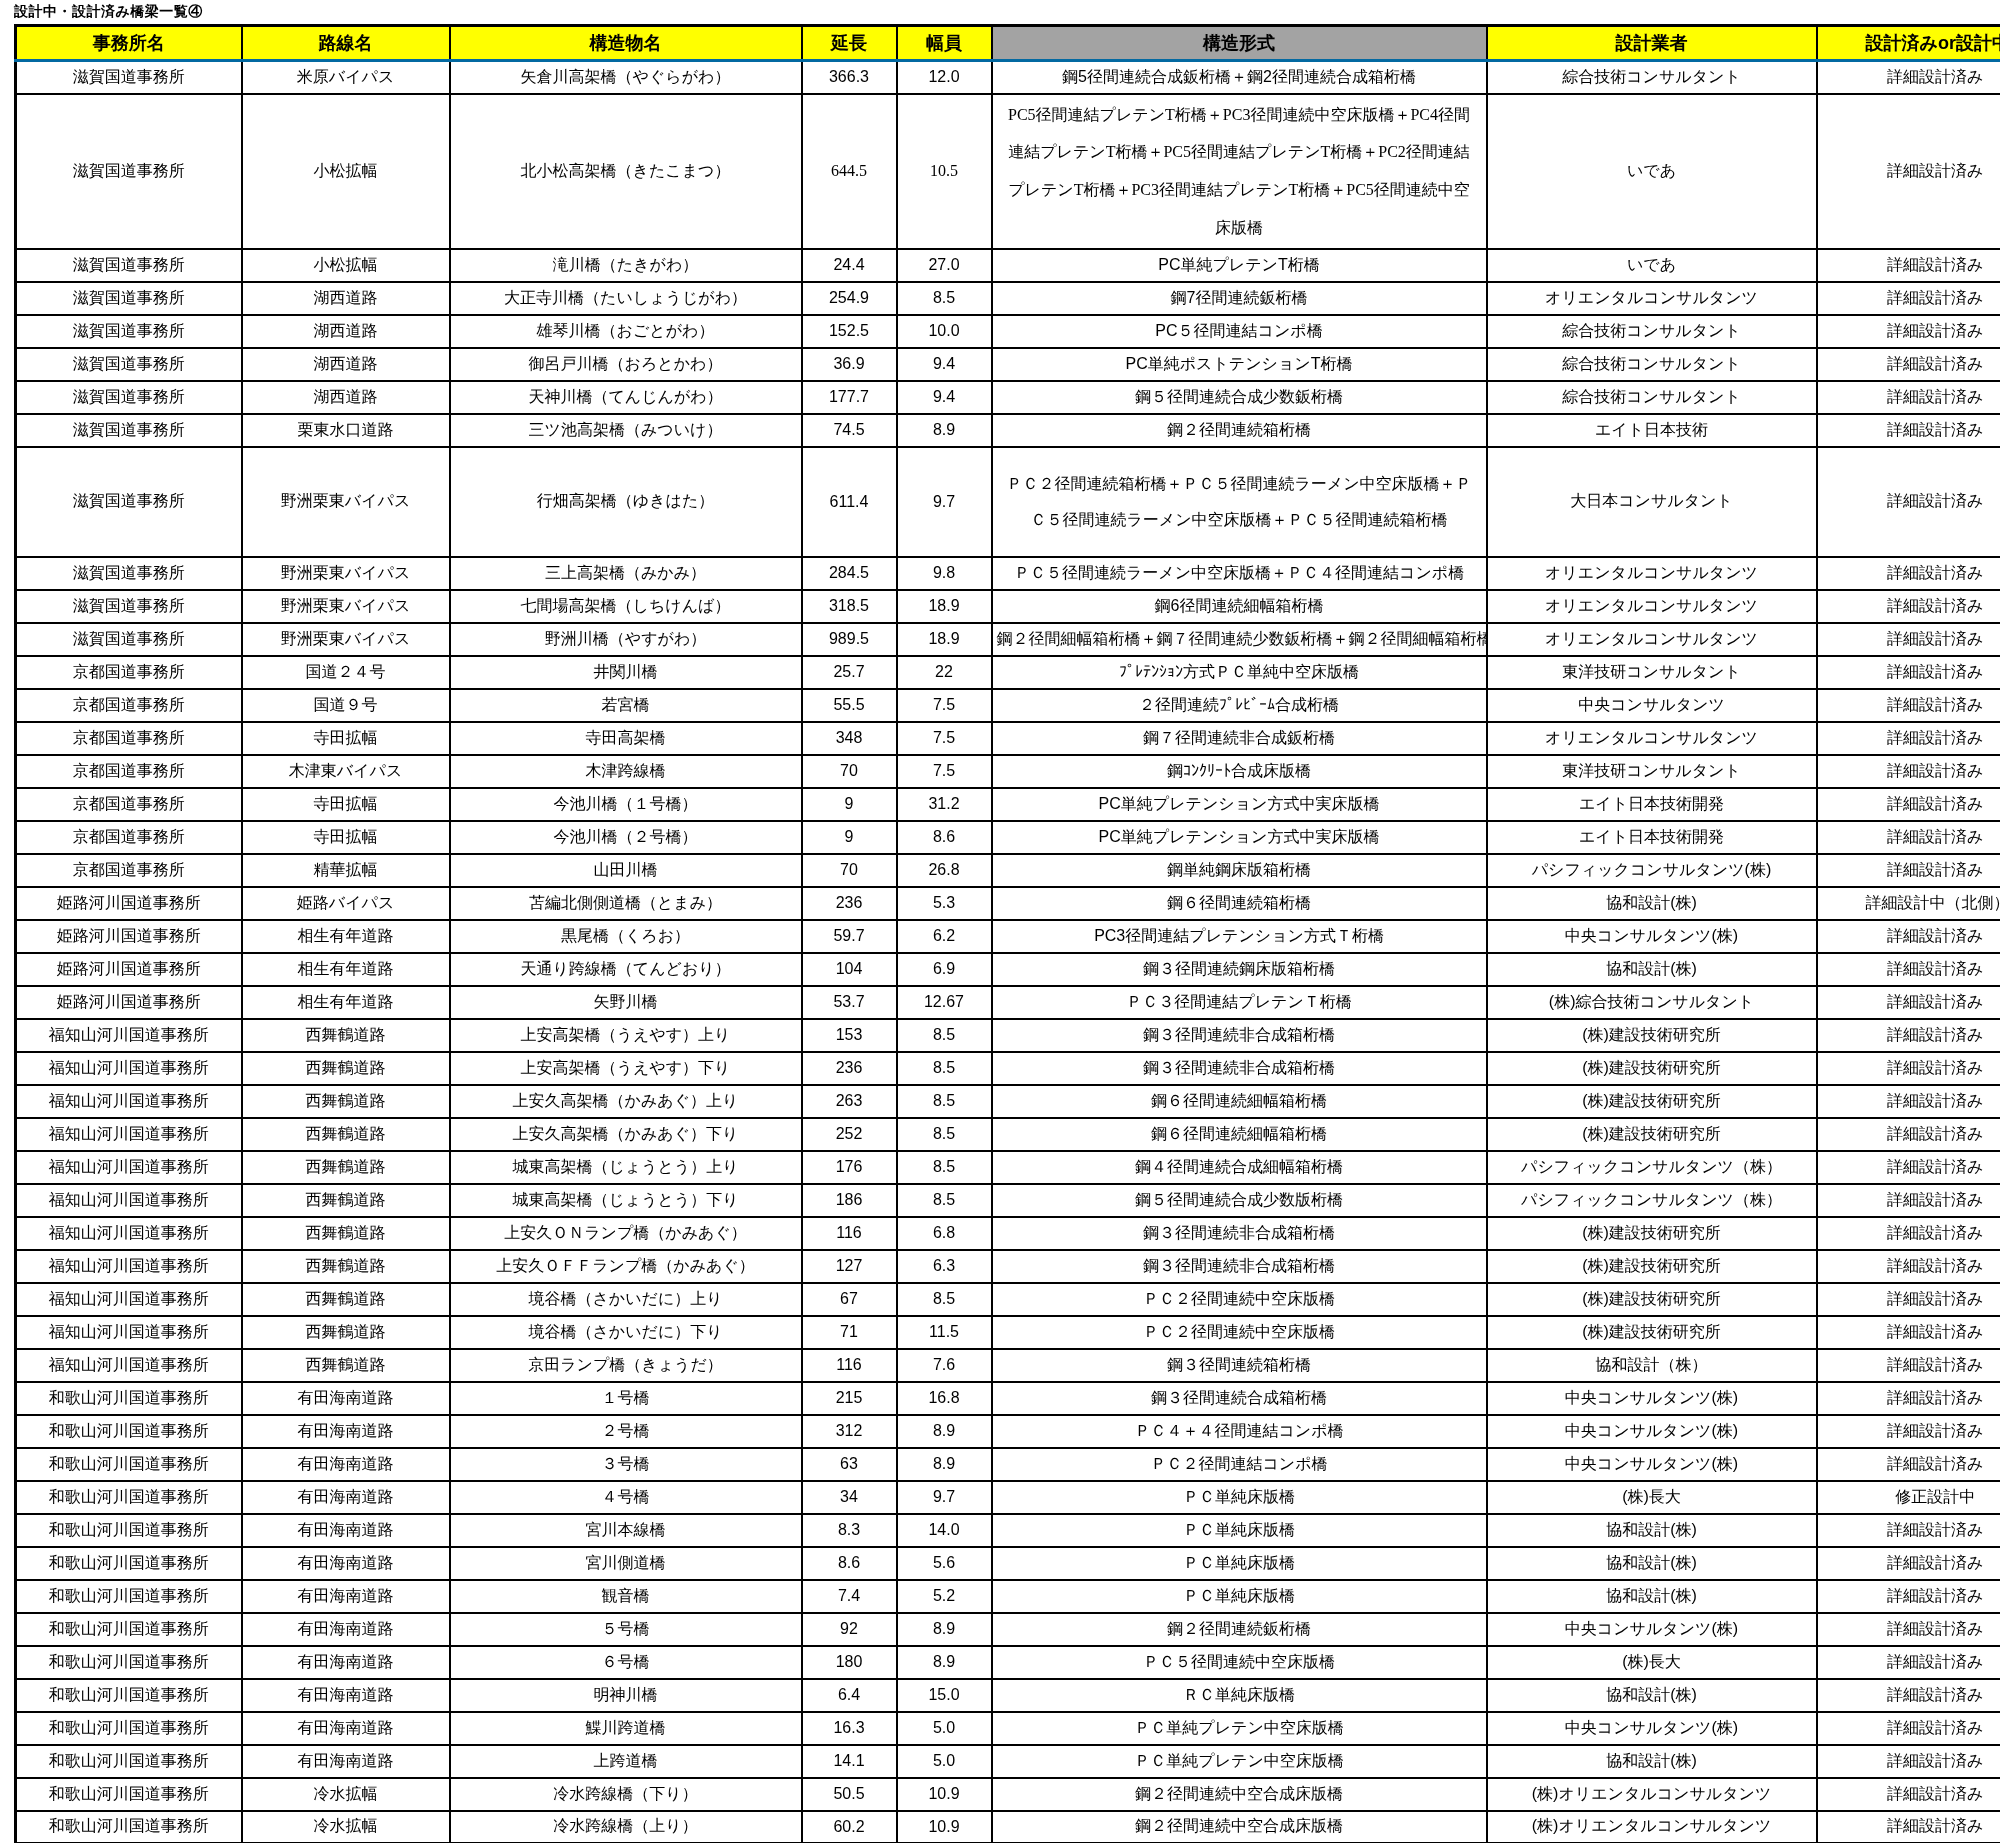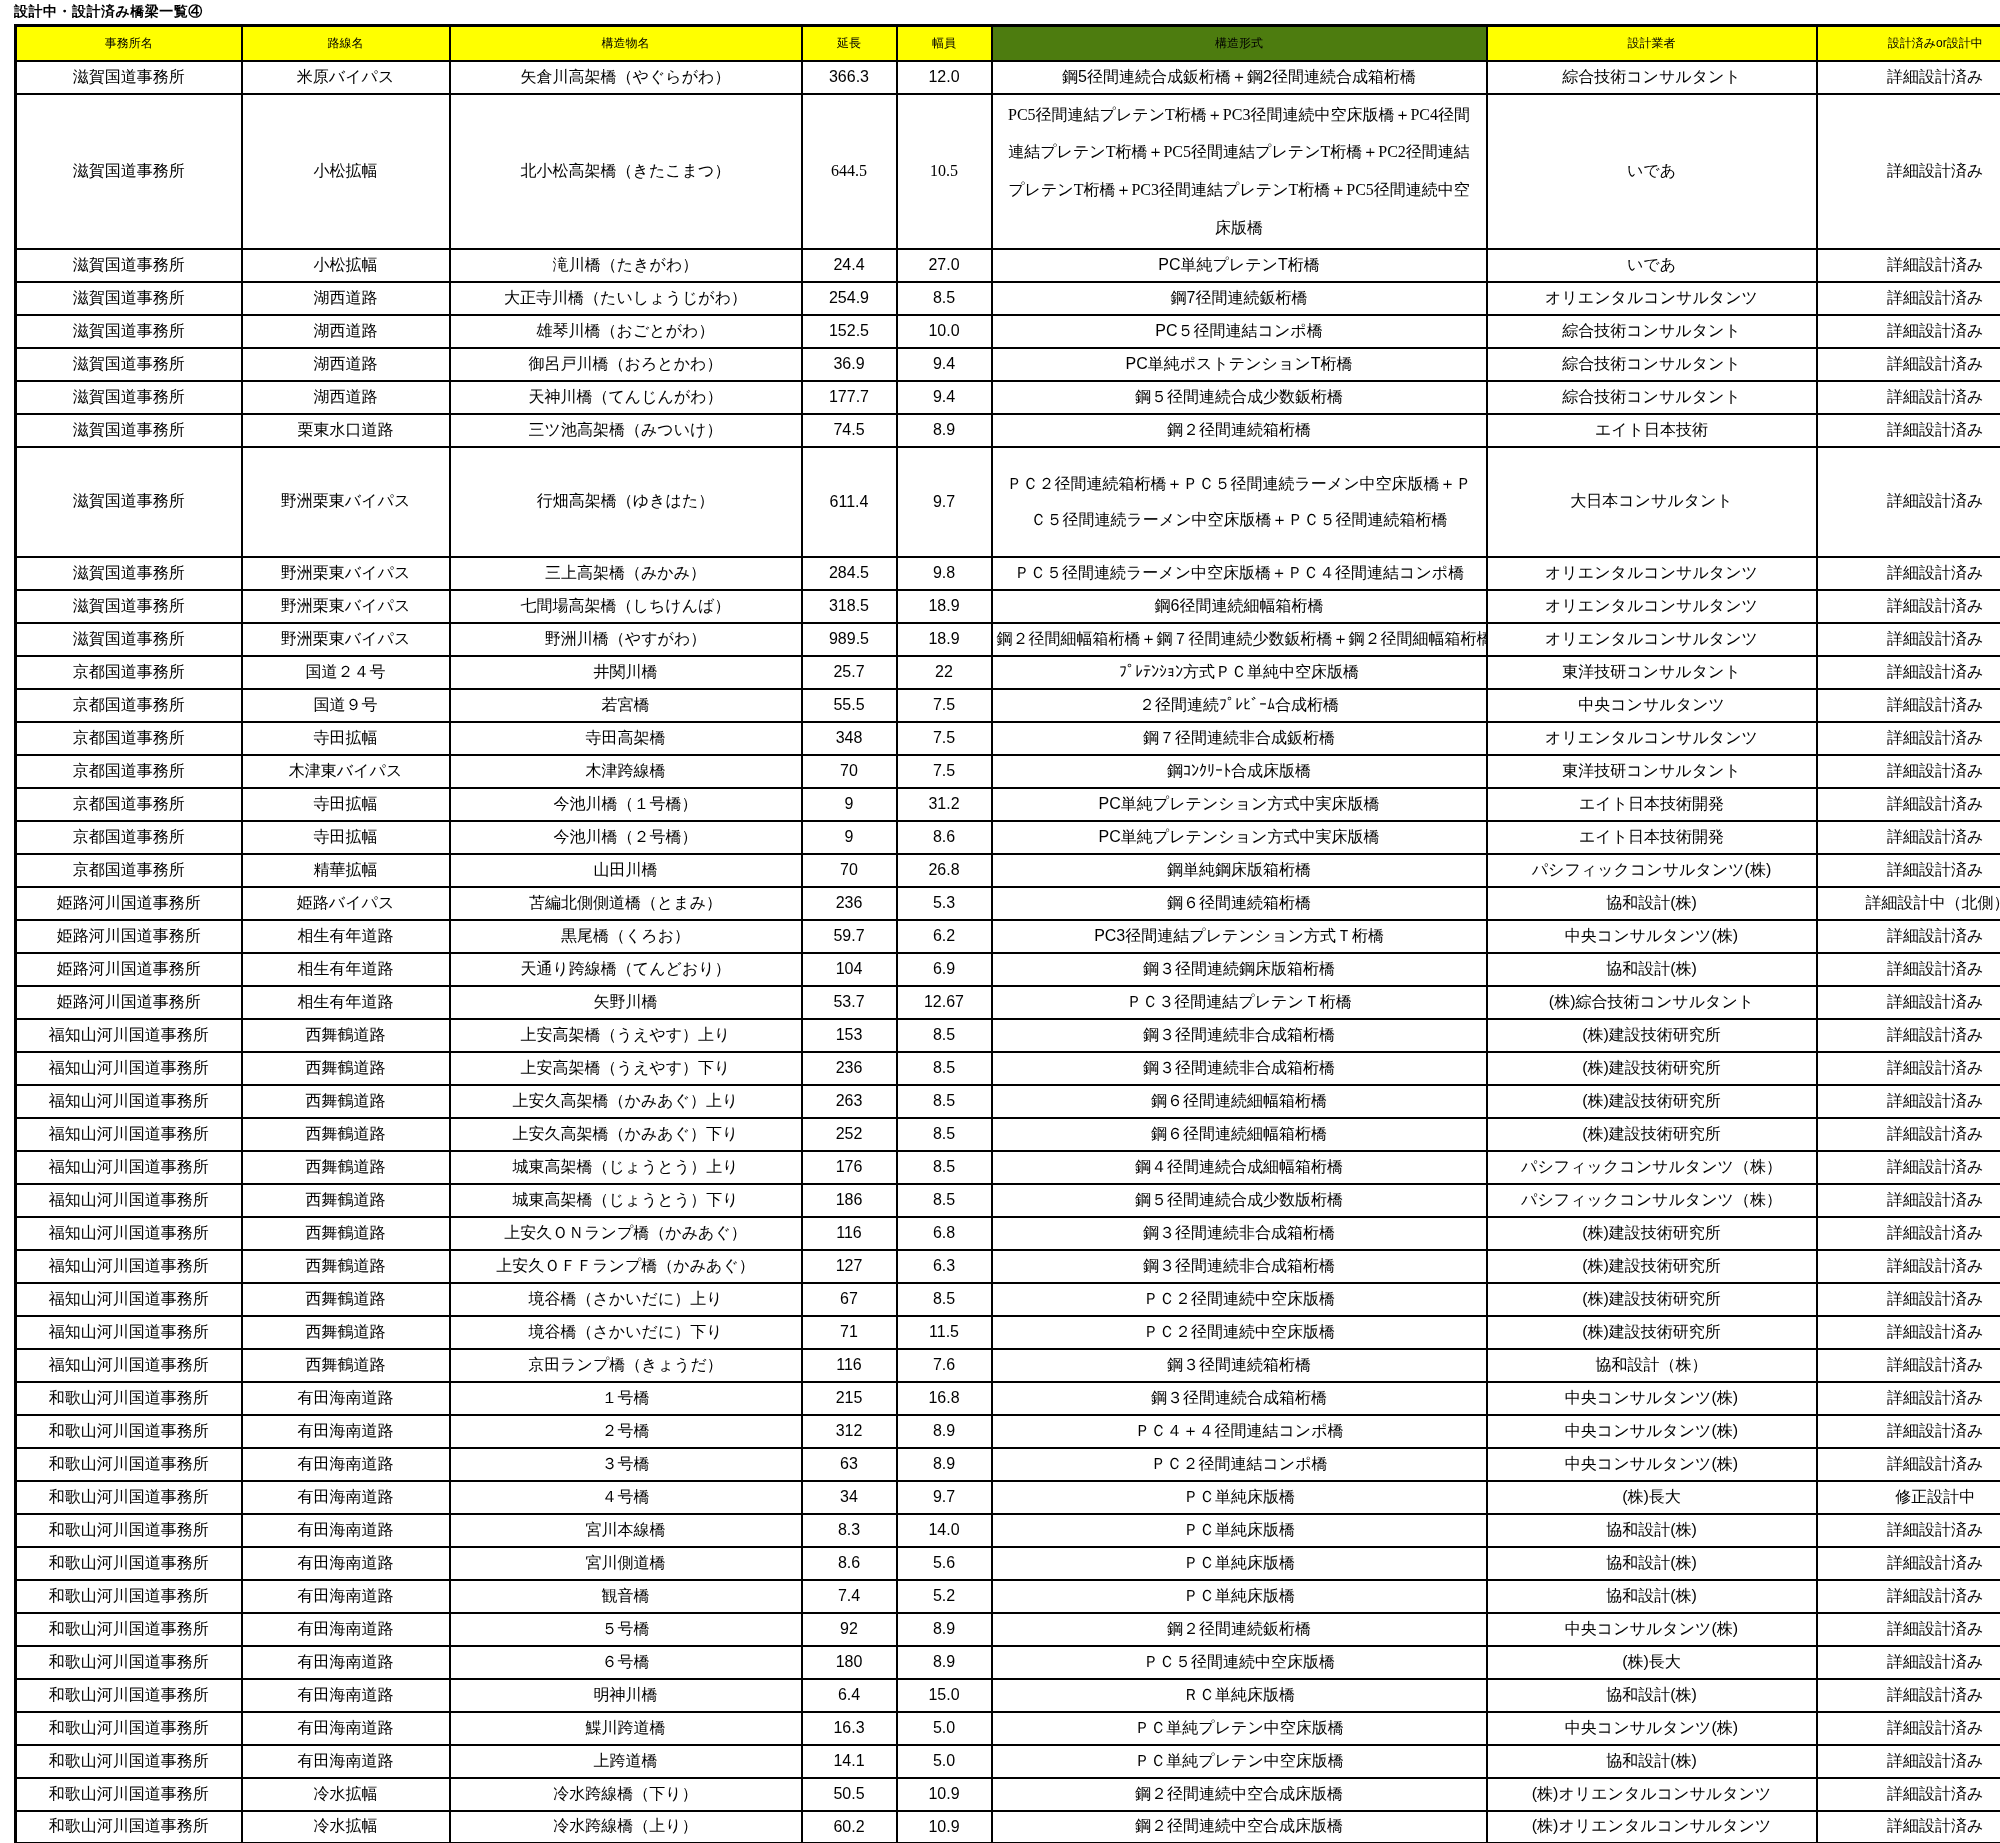--- a/index.html
+++ b/index.html
@@ -1,20 +1,20 @@
 <!DOCTYPE html>
 <html lang="ja"><head>
 <meta charset="utf-8">
 <style>
   html,body{margin:0;padding:0;background:#ffffff;font-family:"Liberation Sans",sans-serif;color:#000;}
   .page{width:2000px;height:1843px;overflow:hidden;}
   .title{font-size:14px;font-weight:bold;margin:3px 0 3px 14px;letter-spacing:0.5px;}
   table{border-collapse:collapse;table-layout:fixed;margin-left:14px;width:1974px;border:3px solid #000;}
   th,td{border:2px solid #000;text-align:center;vertical-align:middle;font-size:16px;padding:0 4px;overflow:hidden;height:33px;box-sizing:border-box;}
-  thead th{height:35px;font-size:12px;font-weight:normal;border-bottom:1px solid #0369a1;}
+  thead th{height:35px;font-size:18px;font-weight:bold;border-bottom:3px solid #0369a1;}
   .col-office{width:226px;}
   .col-route{width:208px;}
   .col-name{width:352px;}
   .col-length{width:95px;}
   .col-width{width:95px;}
   .col-type{width:495px;}
   .col-designer{width:330px;}
   .col-status{width:194px;white-space:nowrap;padding-left:48px;}
   tr.rh4 td{height:155px;font-family:Liberation Serif, serif;}
   tr.rh4 td.col-type{line-height:2.35;padding:0 10px;}
@@ -28,21 +28,21 @@
 <div class="page">
   <div class="title">設計中・設計済み橋梁一覧④</div>
   <table>
     <thead>
       <tr id="header-row">
           <th class="col-office" style="background: rgb(255, 255, 0);">事務所名</th>
           <th class="col-route" style="background: rgb(255, 255, 0);">路線名</th>
           <th class="col-name" style="background: rgb(255, 255, 0);">構造物名</th>
           <th class="col-length" style="background: rgb(255, 255, 0);">延長</th>
           <th class="col-width" style="background: rgb(255, 255, 0);">幅員</th>
-          <th class="col-type" style="background: #4d7c0f;">構造形式</th>
+          <th class="col-type" style="background: #a3a3a3;">構造形式</th>
           <th class="col-designer" style="background: rgb(255, 255, 0);">設計業者</th>
           <th class="col-status" style="background: rgb(255, 255, 0);">設計済みor設計中</th>
         </tr>
     </thead>
     <tbody id="table-body">
         <tr>
           <td class="col-office">滋賀国道事務所</td>
           <td class="col-route">米原バイパス</td>
           <td class="col-name">矢倉川高架橋（やぐらがわ）</td>
           <td class="col-length">366.3</td>

